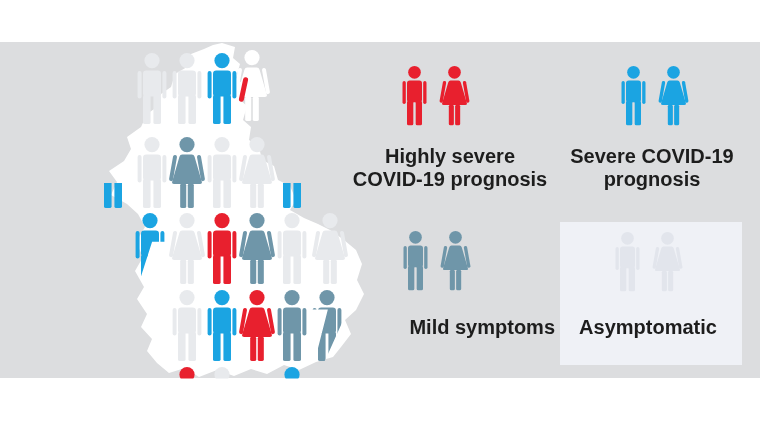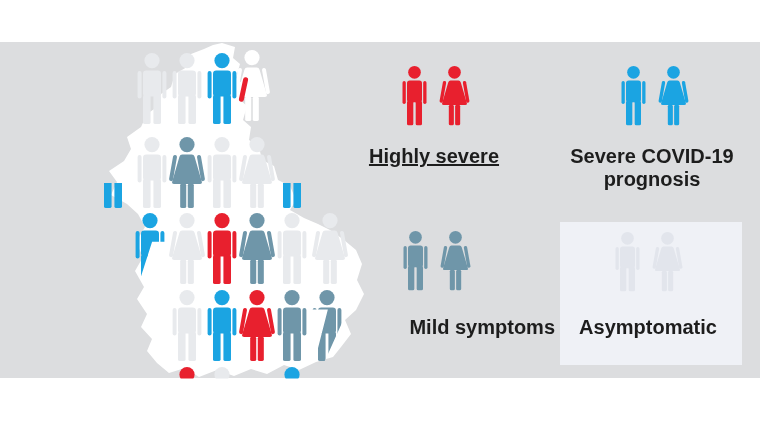--- a/index.html
+++ b/index.html
@@ -191,22 +191,23 @@
     </div>
 
   <div class="pair" style="left: 369px; top: 66px; color: rgb(232, 32, 46);">
     <svg viewBox="0 0 44 76">
         <use href="#icon-man"></use>
       </svg>
     <svg viewBox="0 0 44 76">
         <use href="#icon-woman"></use>
       </svg>
   </div>
-  <div class="legend-label" style="left:314px;top:145px;text-decoration:underline;">
+  <div class="legend-label" style="left:330px;top:145px;">
     <div>Highly severe</div>
+    <div>COVID-19 prognosis</div>
   </div>
 
   <div class="pair" style="left: 588px; top: 66px; color: rgb(27, 164, 226);">
     <svg viewBox="0 0 44 76">
         <use href="#icon-man"></use>
       </svg>
     <svg viewBox="0 0 44 76">
         <use href="#icon-woman"></use>
       </svg>
   </div>

